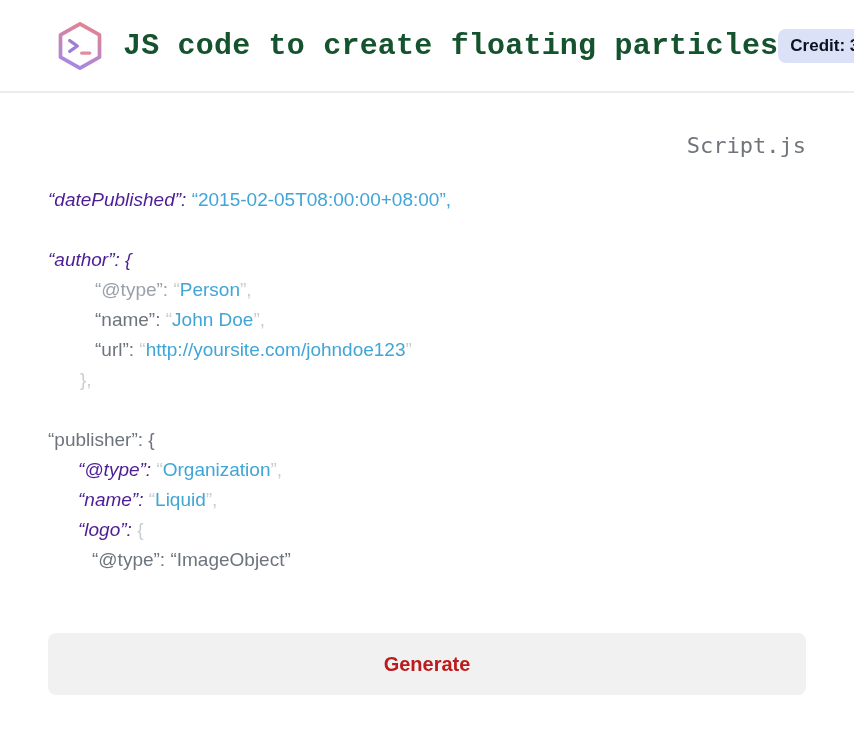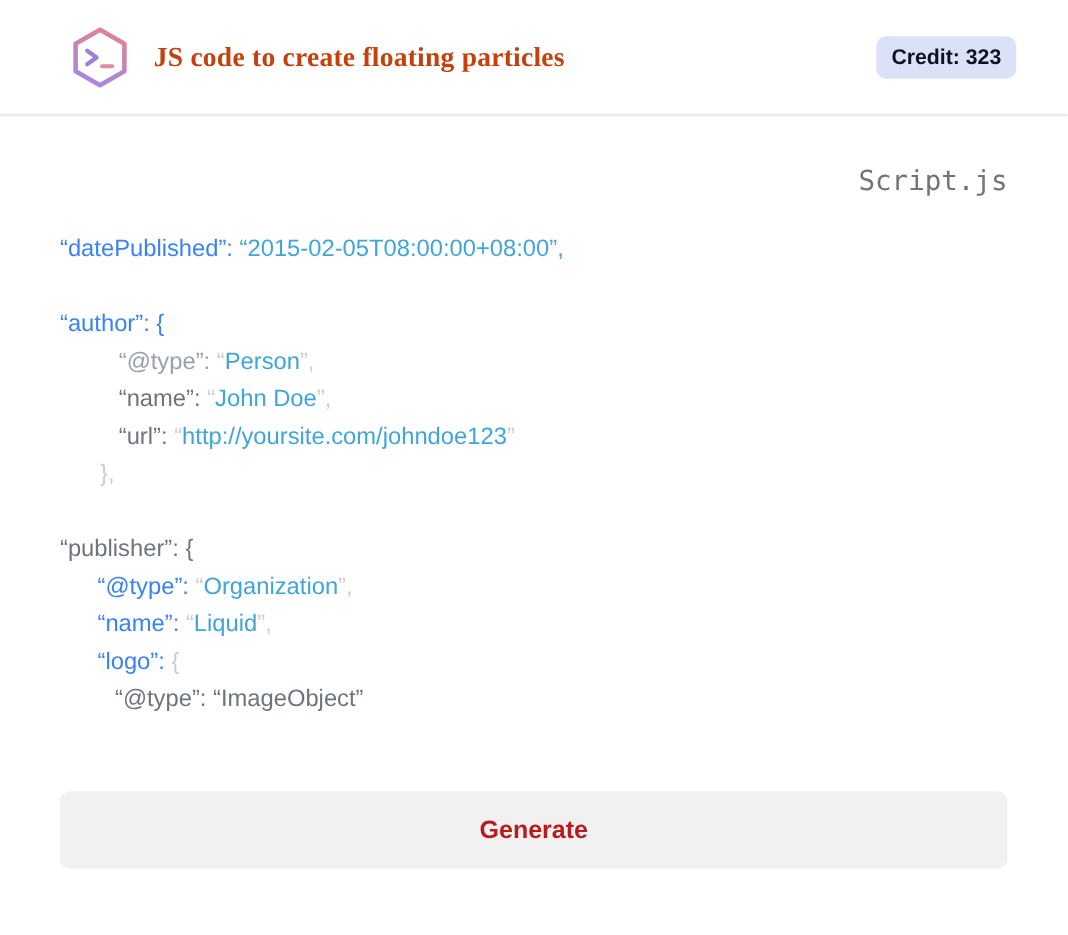--- a/index.html
+++ b/index.html
@@ -28,24 +28,24 @@
   }
   .logo{
     width:52px; height:52px;
     flex:0 0 auto;
     margin-right:17px;
   }
   .grad-top{ stop-color:var(--logo-top); }
   .grad-bottom{ stop-color:var(--logo-bottom); }
   .app-title{
     flex:1;
-    font-family:Liberation Serif, serif;
-    font-size:22px;
+    font-family:Liberation Mono, monospace;
+    font-size:30px;
     font-weight:600;
-    color:#c2410c;
+    color:#14532d;
     letter-spacing:0.2px;
     white-space:nowrap;
   }
   .credit-badge{
     background:var(--badge-bg);
     color:#0b1220;
     font-size:17px;
     font-weight:700;
     padding:7px 12px;
     border-radius:8px;
@@ -62,21 +62,21 @@
     text-align:right;
   }
   .code-block{
     margin-top:27px;
     font-size:19px;
     line-height:30px;
     white-space:pre-wrap;
   }
   .code-line{ min-height:30px; }
   .tone-dark  { color:#6e747d; }
-  .tone-mid   { color:#3b82f6; }
+  .tone-mid   { color:#4c1d95;font-style:italic; }
   .tone-light { color:#9ba1aa; }
   .tone-faint { color:#c9cdd4; }
   .tone-accent{ color:var(--accent); }
   
   .generate-button{
     display:block;
     margin-top:58px;
     width:100%;
     height:62px;
     border:none;

